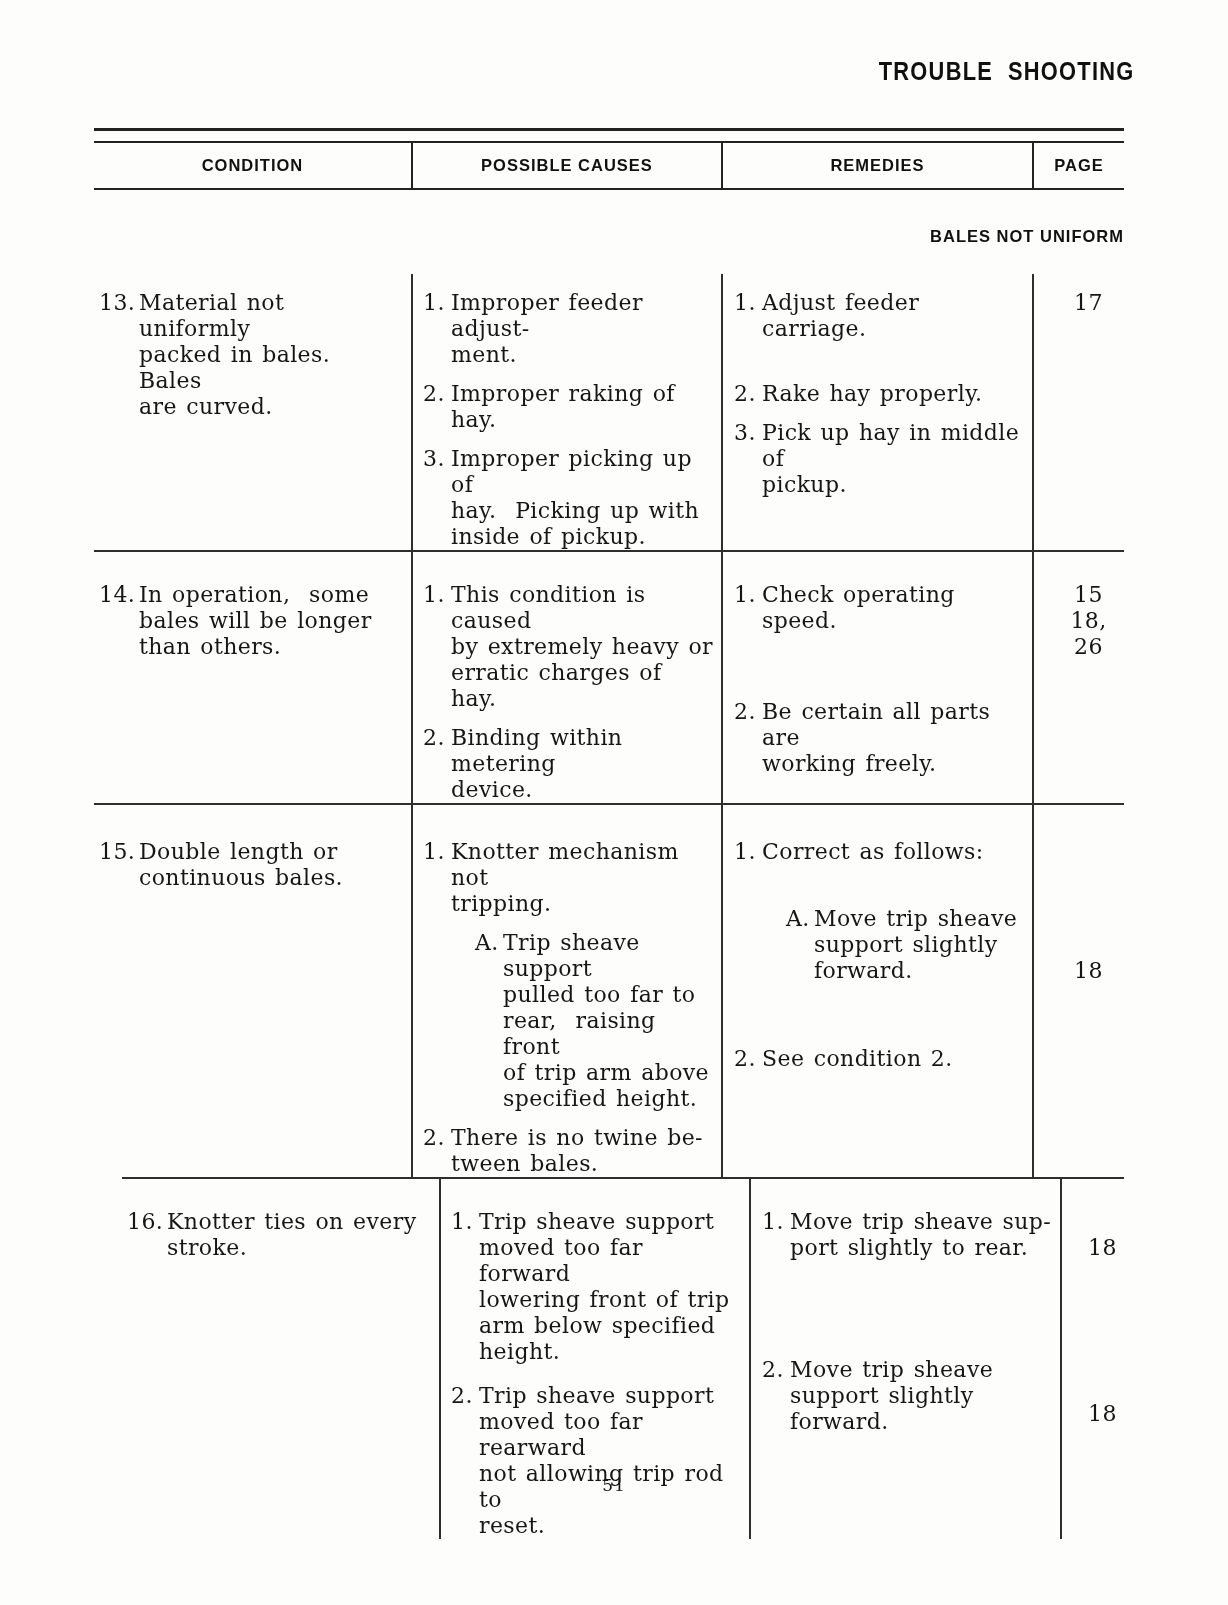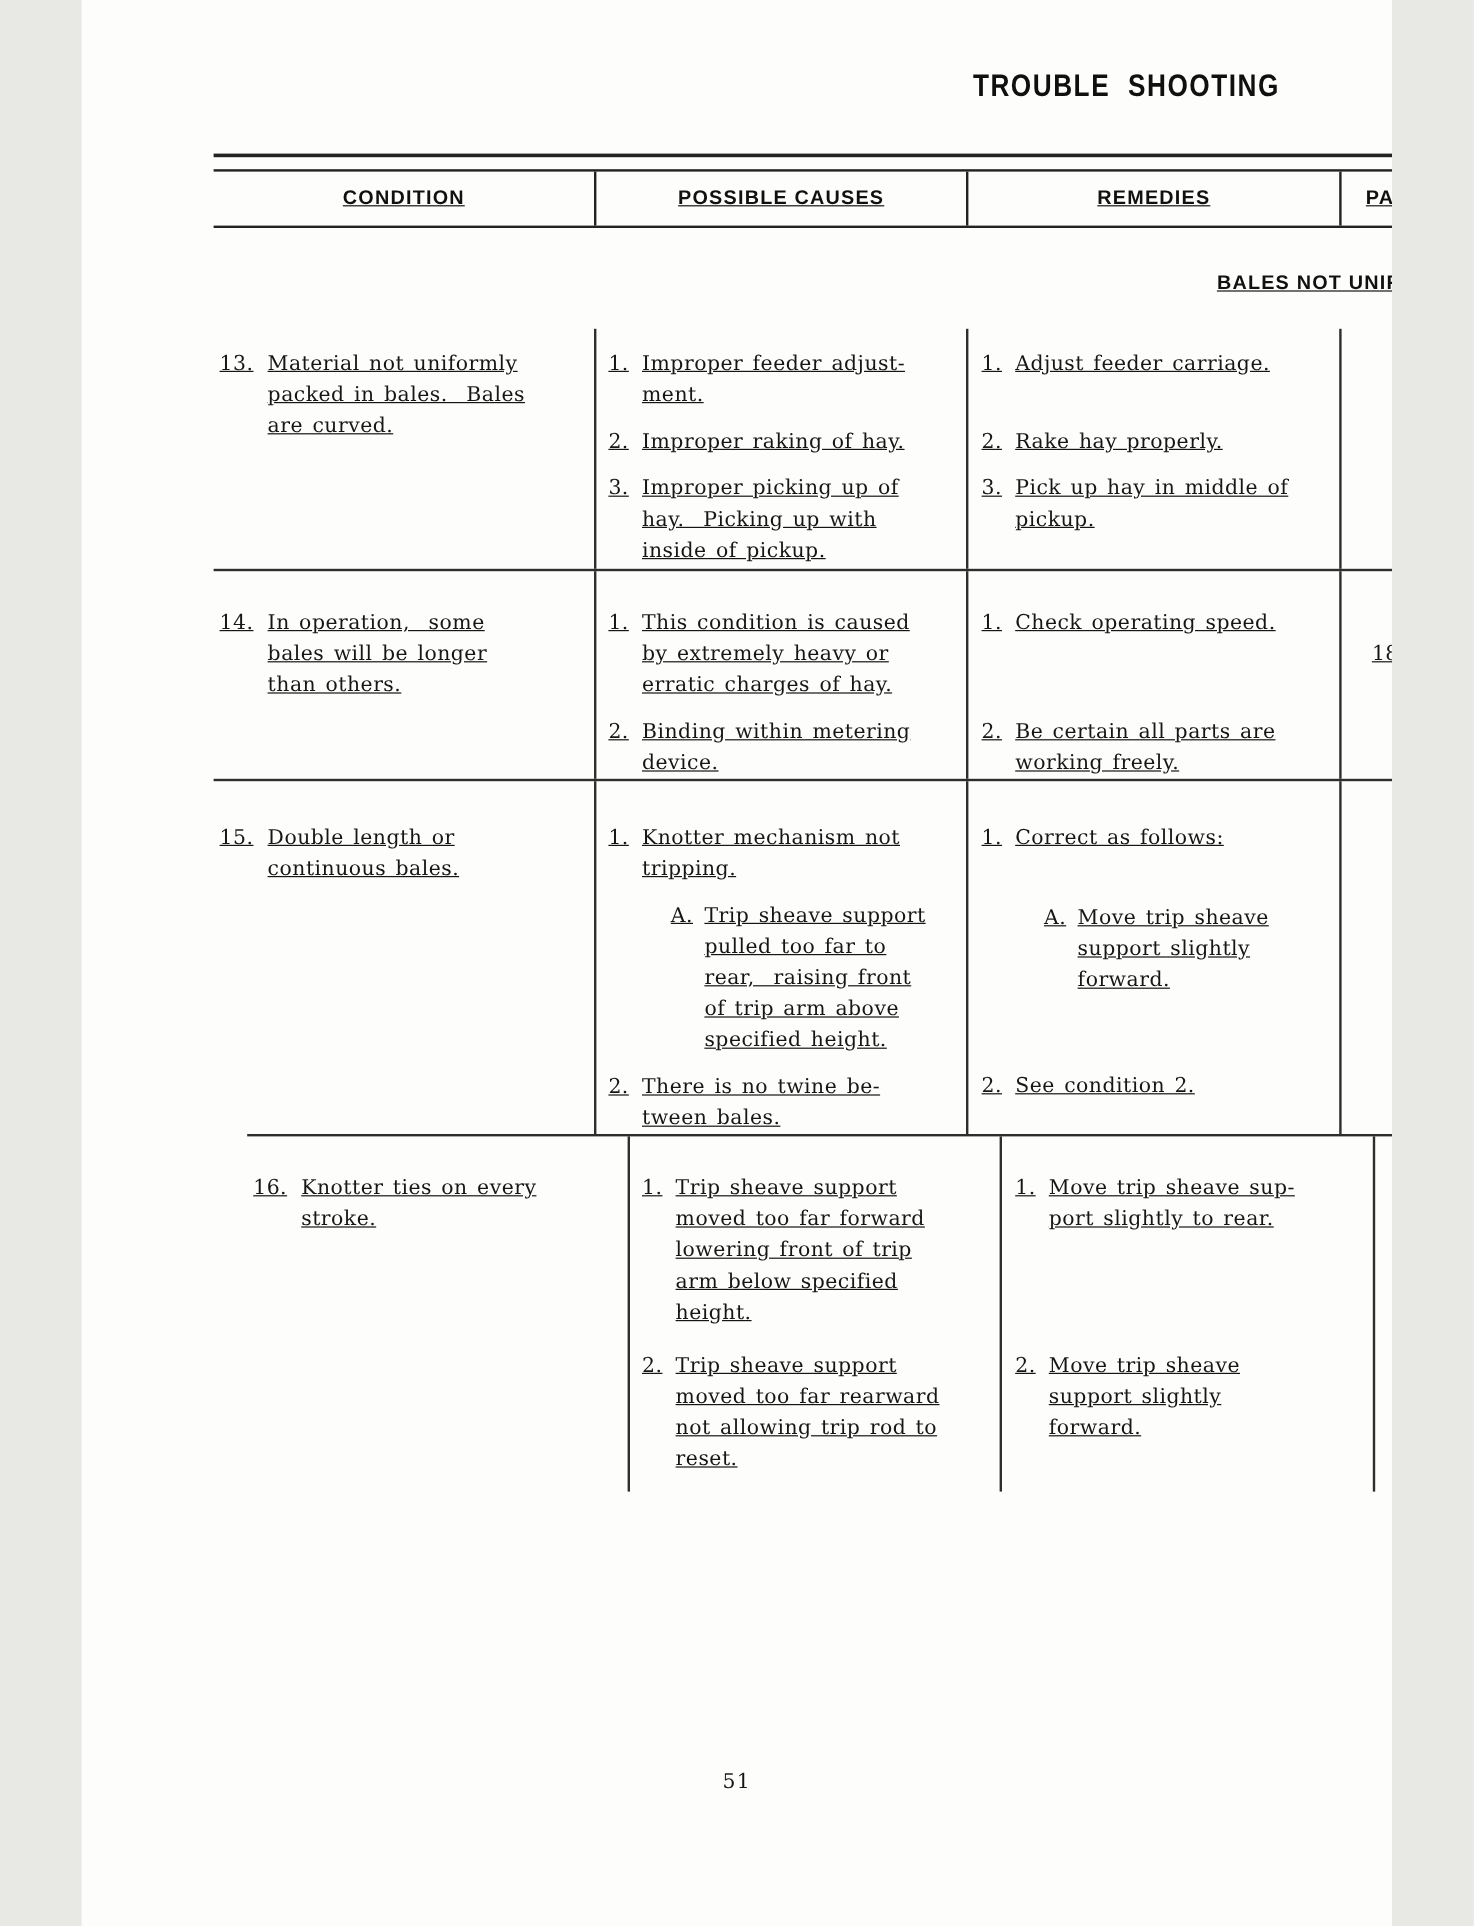--- a/index.html
+++ b/index.html
@@ -1,52 +1,52 @@
 <!DOCTYPE html>
 <html><head>
 <meta charset="utf-8">
 <style>
   html,body{margin:0;padding:0;background:#e8e8e4;}
   .page{
     position:relative;
-    width:1092px;height:1605px;
+    width:1228px;height:1605px;
     margin:0 auto;
     background:#fdfdfb;
     font-family:"DejaVu Serif","Liberation Serif",serif;
     color:#161616;
     overflow:hidden;
   }
   .doc-title{
     position:absolute;top:56px;right:93px;
     font-family:"Liberation Sans","DejaVu Sans",sans-serif;
     font-weight:700;font-size:26px;letter-spacing:1.5px;word-spacing:9px;
     transform:scaleX(.84);transform-origin:right center;
     color:#101010;white-space:nowrap;
   }
-  .ts-table{position:absolute;left:110px;top:128px;width:1030px;text-decoration:underline;}
+  .ts-table{position:absolute;left:94px;top:128px;width:1030px;}
   .rule-heavy{height:3px;background:#222;margin-bottom:10px;}
   .header-row{
     display:grid;grid-template-columns:317px 310px 311px 1fr;
     border-top:2px solid #222;border-bottom:2px solid #222;
     height:45px;align-items:center;
   }
   .header-cell{
     text-align:center;height:100%;
     display:flex;align-items:center;justify-content:center;
     font-family:"Liberation Sans","DejaVu Sans",sans-serif;
     font-weight:700;font-size:16.5px;letter-spacing:1px;
     color:#111;
   }
   .header-cell + .header-cell{border-left:2px solid #222;}
   .section-heading{
     margin:37px 0 0 0;text-align:right;
     font-family:"Liberation Sans","DejaVu Sans",sans-serif;
     font-weight:700;font-size:16.5px;letter-spacing:1px;color:#111;
   }
-  .tbody{margin-top:28px;font-size:17px;line-height:26px;letter-spacing:.4px;word-spacing:2px;}
+  .tbody{margin-top:28px;font-size:22px;line-height:26px;letter-spacing:.4px;word-spacing:2px;}
   .trow{display:grid;grid-template-columns:317px 310px 311px 1fr;box-sizing:border-box;}
   .trow + .trow{border-top:2px solid #2e2e2e;}
   .cell{box-sizing:border-box;padding-right:8px;padding-left:19px;}
   .c-causes,.c-rem,.c-page{border-left:2px solid #2e2e2e;}
   .c-cond{padding-left:5px;}
   .c-causes{padding-left:10px;}
   .c-rem{padding-left:11px;}
   .c-page{text-align:center;padding-right:0;}
   .row-13 .cell{padding-top:16px;}
   .row-14 .cell{padding-top:30px;}

